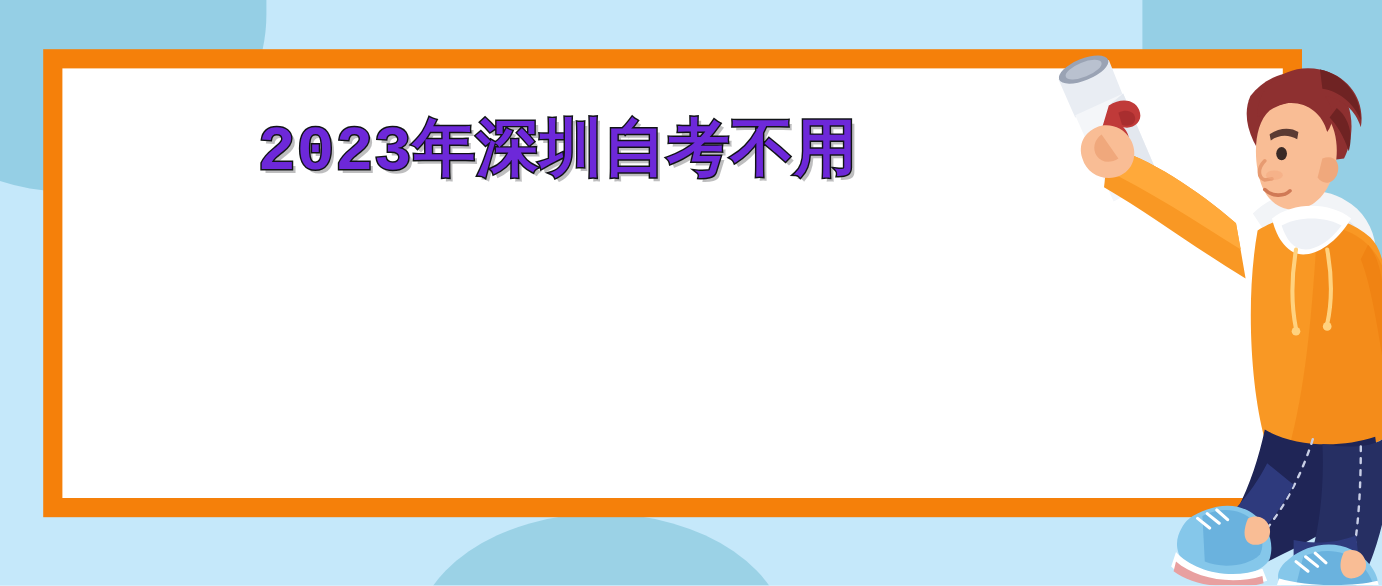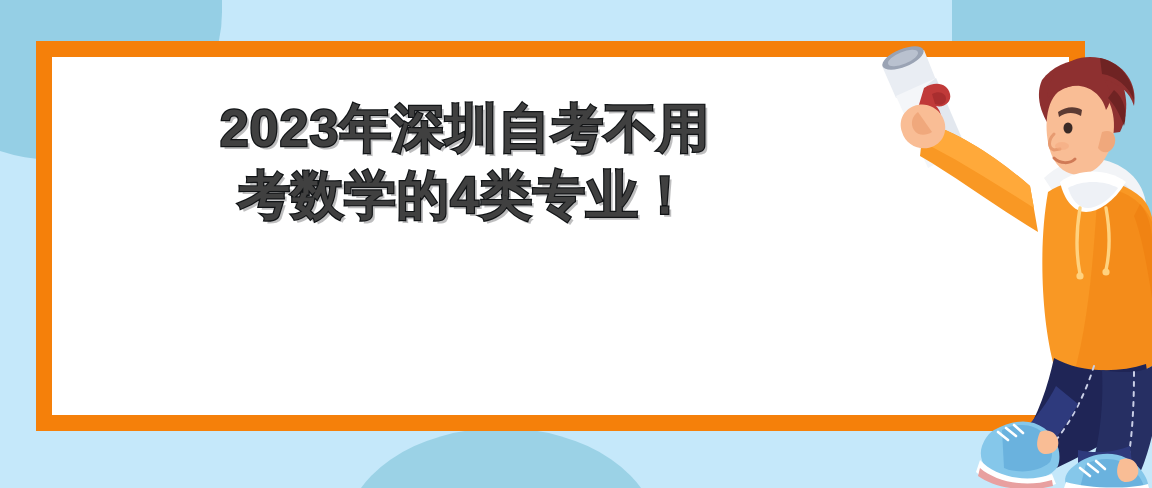--- a/index.html
+++ b/index.html
@@ -94,26 +94,26 @@
     position: absolute;
     left: 155px;
     top: 95px;
     width: 620px;
     text-align: center;
     z-index: 6;
   }
 
   .headline-line {
     display: block;
-    font-family: Liberation Sans, sans-serif;
+    font-family: Liberation Mono, monospace;
     font-size: 52px;
     font-weight: bold;
     line-height: 1.28;
     letter-spacing: 1px;
-    color: #404040;
+    color: #6d28d9;
     white-space: nowrap;
     -webkit-text-stroke: 2.4px #111416;
     paint-order: stroke fill;
     text-shadow: 3px 3px 0 rgba(20,22,24,0.28);
   }
 
   
   .person {
     position: absolute;
     left: 862px;
@@ -136,21 +136,20 @@
     <div class="blob-top-right"></div>
     <div class="blob-bottom-center"></div>
   </div>
 
   <div class="frame">
     <div class="frame-inner"></div>
   </div>
 
   <div class="headline">
     <span class="headline-line">2023年深圳自考不用</span>
-    <span class="headline-line">考数学的4类专业！</span>
   </div>
 
   <div class="person">
     <svg viewBox="0 0 290 452" xmlns="http://www.w3.org/2000/svg">
 
       <g>
 
         <path d="M20 30 L62 14 L74 44 L34 62 Z" fill="#e9edf3"></path>
         <ellipse cx="41" cy="22" rx="22" ry="9" transform="rotate(-22 41 22)" fill="#9aa3b4"></ellipse>
         <ellipse cx="41" cy="22" rx="16" ry="6" transform="rotate(-22 41 22)" fill="#b9c1cf"></ellipse>

